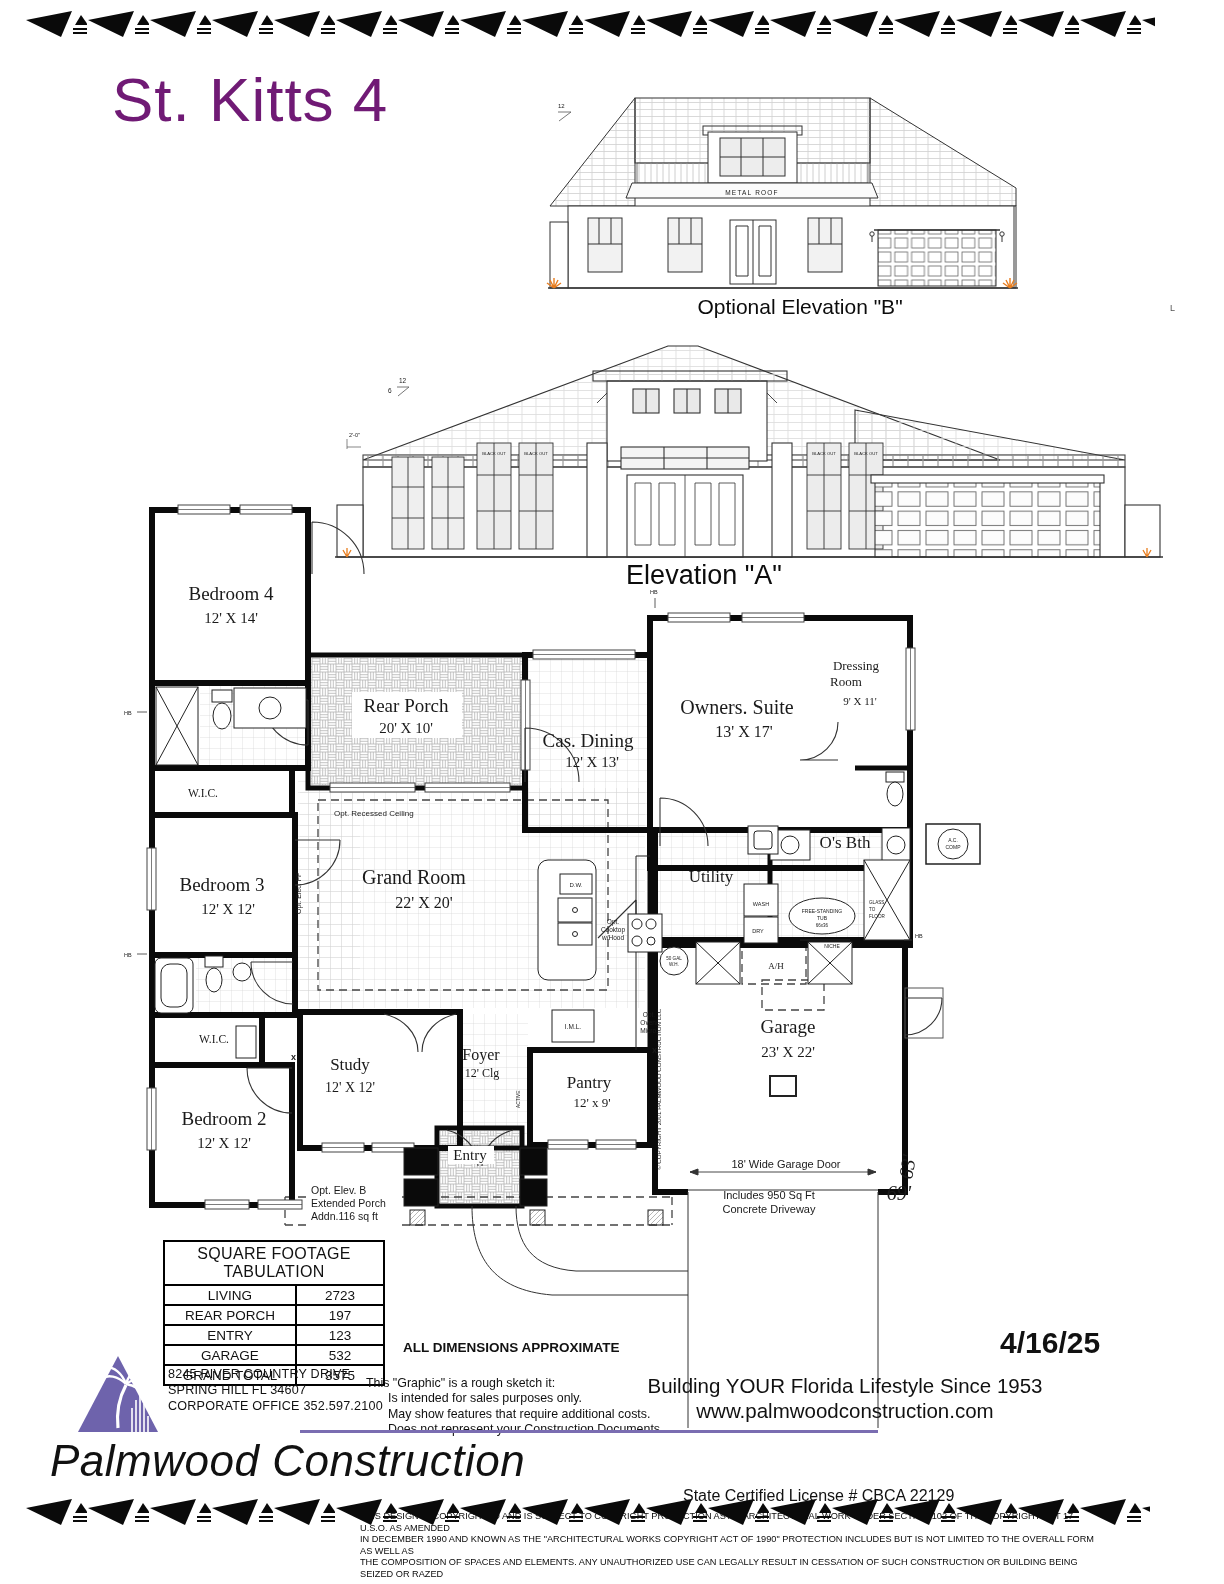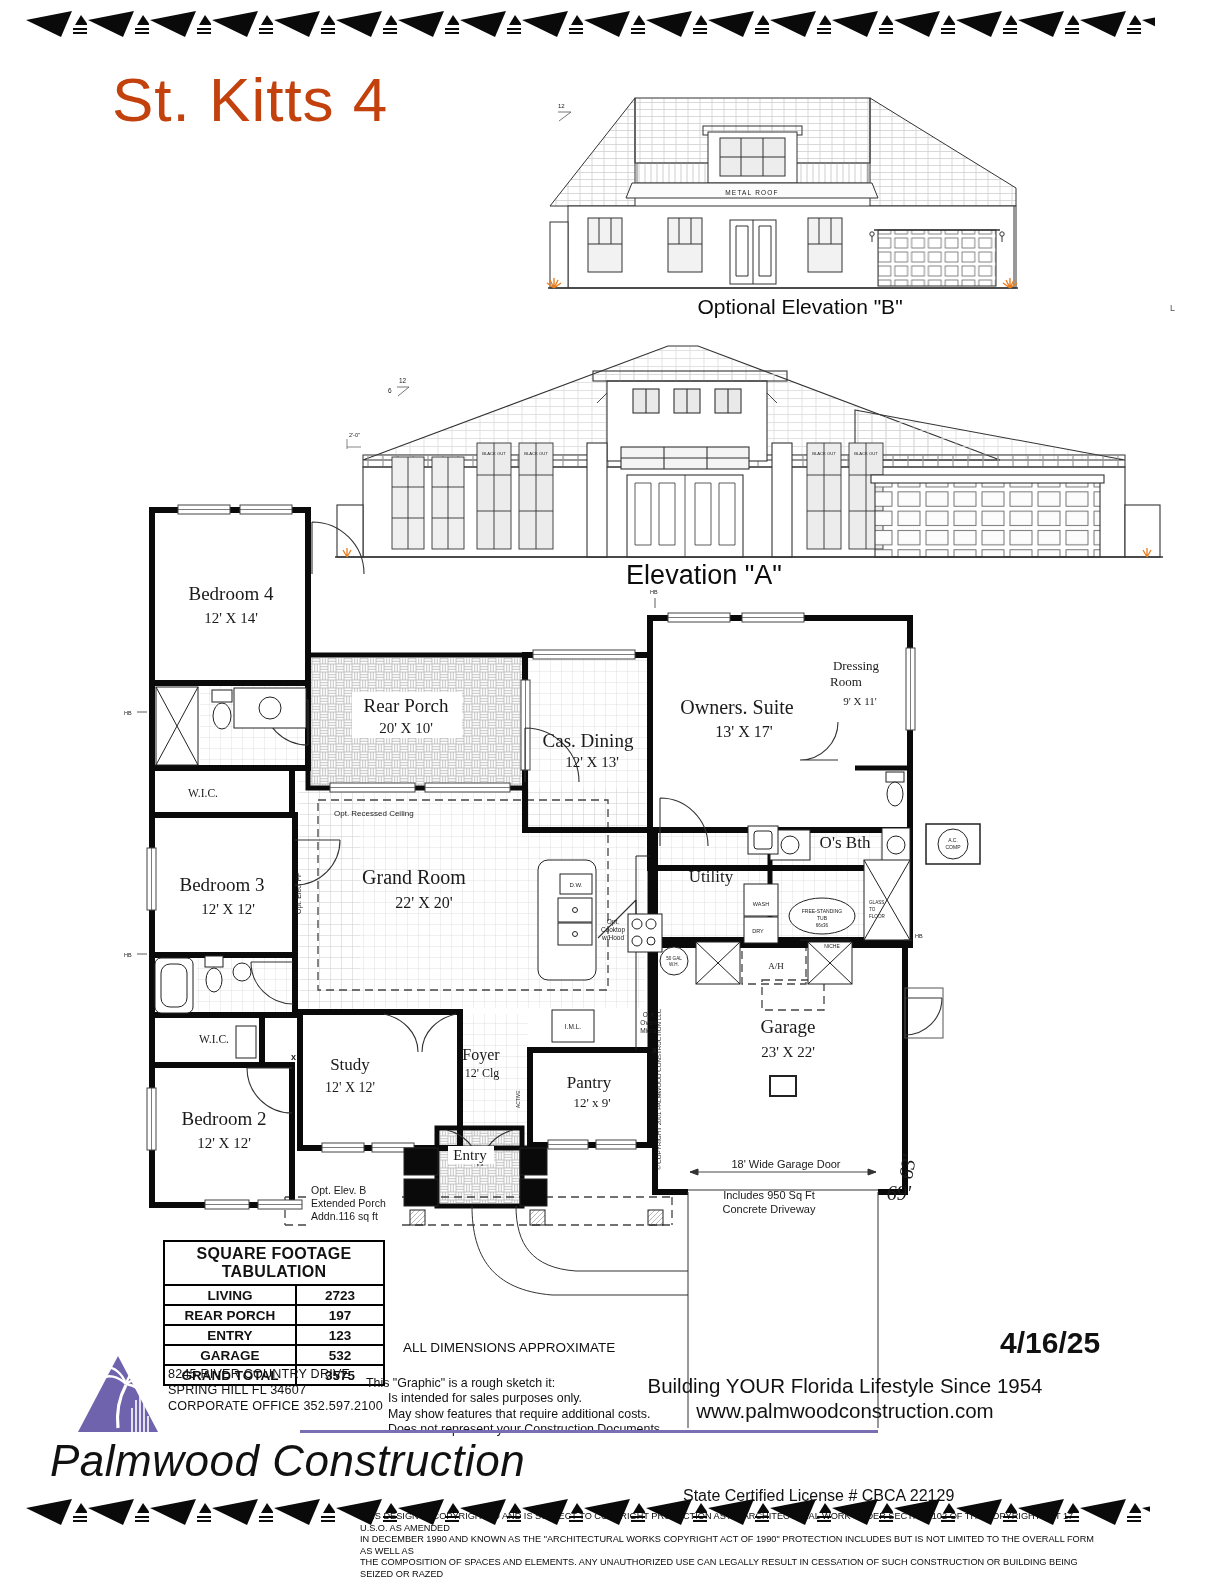--- a/index.html
+++ b/index.html
@@ -1,30 +1,30 @@
 <!DOCTYPE html>
 <html><head>
 <meta charset="utf-8">
 <style>
   html,body{margin:0;padding:0;background:#888;}
   #sheet{position:relative;width:1224px;height:1584px;background:#ffffff;overflow:hidden;
          font-family:"Liberation Sans",sans-serif;color:#111;}
   .abs{position:absolute;}
-  #title{left:112px;top:64px;font-size:62px;letter-spacing:1px;color:#c2410c;}
+  #title{left:112px;top:64px;font-size:62px;letter-spacing:1px;color:#701a75;}
   .cap{font-size:21px;color:#0c0c0c;text-align:center;}
   #cap-a{font-size:27px;}
   
   #sqft{left:163px;top:1240px;border-collapse:collapse;background:#fff;}
-  #sqft th,#sqft td{border:2px solid #000;font-weight:bold;text-align:center;}
+  #sqft th,#sqft td{border:2px solid #000;font-weight:normal;text-align:center;}
   #sqft th{font-size:16px;padding:3px 8px;letter-spacing:.3px;}
   #sqft td{font-size:13.5px;padding:1px 4px;height:16px;}
   #sqft td.lbl{width:122px;}
   #sqft td.val{width:78px;}
   
-  #alldims{left:403px;top:1340px;font-size:13.5px;font-weight:normal;}
+  #alldims{left:403px;top:1340px;font-size:13.5px;font-weight:bold;}
   #sketch{left:366px;top:1376px;font-size:12.4px;line-height:15.4px;}
   #sketch .ind{padding-left:22px;}
   #address{left:160px;top:1366px;font-size:12.6px;line-height:16px;letter-spacing:.2px;margin-left:8px;}
   #rule{left:300px;top:1430px;width:578px;height:3px;background:#7a6db1;}
   #company{left:50px;top:1436px;font-size:44px;font-style:italic;letter-spacing:.5px;}
   #tagline{left:645px;top:1374px;width:400px;text-align:center;font-size:20.5px;}
   #website{left:645px;top:1399px;width:400px;text-align:center;font-size:20.5px;}
   #date{left:1000px;top:1326px;font-size:30px;font-weight:bold;}
   #copy{left:360px;top:1511px;width:740px;font-size:9.2px;line-height:11.6px;color:#0a0a0a;}
   #license{left:683px;top:1487px;font-size:16px;}
@@ -512,21 +512,21 @@
     </g>
   </svg>
   <div class="abs" id="address">
     <div>8245 RIVER COUNTRY DRIVE</div>
     <div>SPRING HILL FL 34607</div>
     <div>CORPORATE OFFICE 352.597.2100</div>
   </div>
   <div class="abs" id="rule"></div>
   <div class="abs" id="company">Palmwood Construction</div>
 
-  <div class="abs" id="tagline">Building YOUR Florida Lifestyle Since 1954</div>
+  <div class="abs" id="tagline">Building YOUR Florida Lifestyle Since 1953</div>
   <div class="abs" id="website">www.palmwoodconstruction.com</div>
   <div class="abs" id="date">4/16/25</div>
 
   <div class="abs" id="copy">
     <span style="display:block">THIS DESIGN IS COPYRIGHTED AND IS SUBJECT TO COPYRIGHT PROTECTION AS AN ARCHITECTURAL WORK UNDER SECTION 102 OF THE COPYRIGHT ACT 17 U.S.O. AS AMENDED</span>
     <span style="display:block">IN DECEMBER 1990 AND KNOWN AS THE "ARCHITECTURAL WORKS COPYRIGHT ACT OF 1990" PROTECTION INCLUDES BUT IS NOT LIMITED TO THE OVERALL FORM AS WELL AS</span>
     <span style="display:block">THE COMPOSITION OF SPACES AND ELEMENTS. ANY UNAUTHORIZED USE CAN LEGALLY RESULT IN CESSATION OF SUCH CONSTRUCTION OR BUILDING BEING SEIZED OR RAZED</span>
   </div>
 
   <div class="abs" id="license">State Certified License # CBCA 22129</div>

